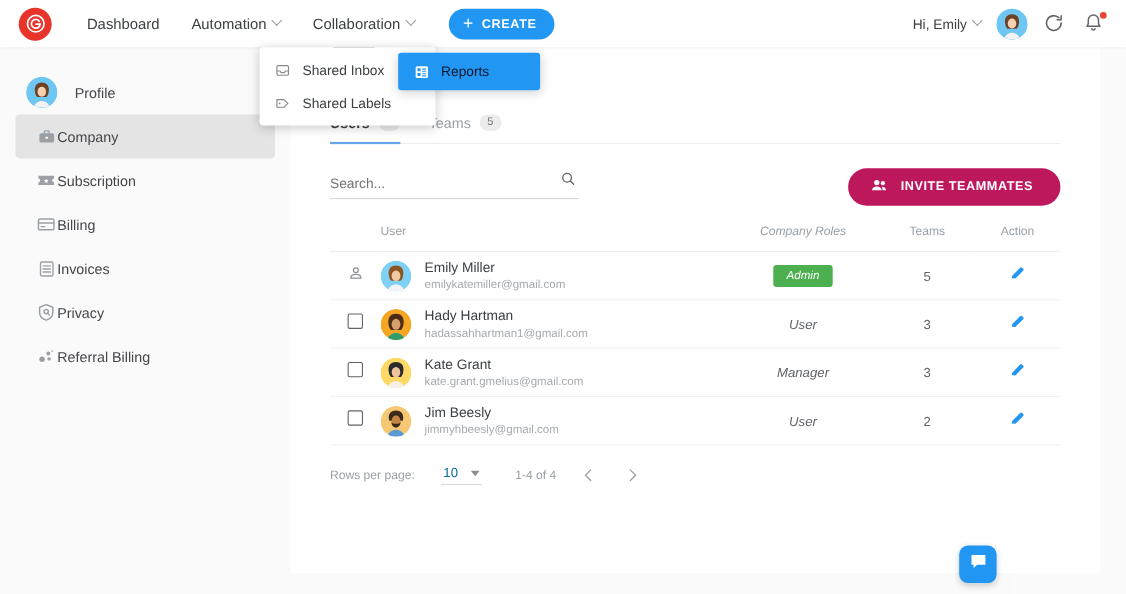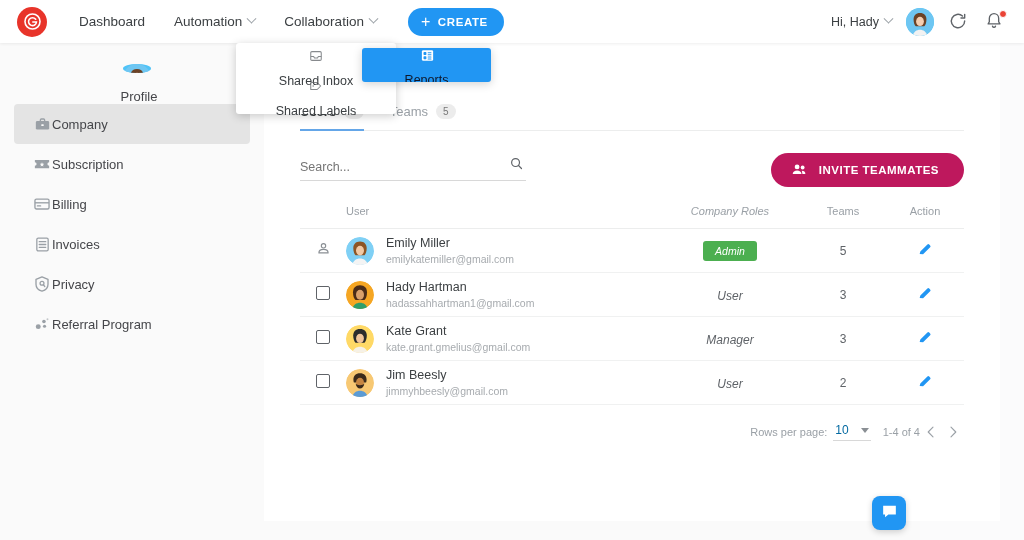--- a/index.html
+++ b/index.html
@@ -69,39 +69,39 @@
   }
   .menu-blue {
     position: absolute; left: 126px; top: 5px; width: 129px;
     background: #2196f3; border-radius: 3px;
     box-shadow: 0 2px 10px rgba(0,0,0,0.18);
     overflow: hidden;
   }
   .menu-item {
     display: flex; align-items: center; gap: 11px;
     height: 30px; padding: 0 14px; font-size: 12.5px;
-    color: #3c4043; cursor: pointer; white-space: nowrap; flex-direction: column;
+    color: #3c4043; cursor: pointer; white-space: nowrap;
   }
   .menu-blue .menu-item { color: #0f172a; height: 34px; }
   .menu-blue .menu-item.active { background: #42a5f5; }
   .mi-icon { width: 14px; height: 14px; flex: 0 0 auto; opacity: .75; }
   .menu-blue .mi-icon { opacity: 1; }
 
   
   .sidebar { position: absolute; left: 0; top: 43px; width: 264px; height: 497px; background: #fafafa; }
   .side-item {
     display: flex; align-items: center; height: 40px;
     margin: 0 14px; padding-left: 18px; border-radius: 4px;
     cursor: pointer; 
   }
   .side-item.active { background: #e4e4e4; }
   .side-item .s-label { font-size: 13px; color: #45464a; }
   .side-ico { width: 20px; height: 20px; display:flex; align-items:center; justify-content:center; flex: 0 0 auto; }
   .side-avatar { width: 28px; height: 28px; border-radius: 50%; overflow:hidden; background:#4fc3f7; margin-left:-4px; }
-  .side-item.first { gap: 16px; padding-left: 14px; flex-direction: column; }
+  .side-item.first { gap: 16px; padding-left: 14px; }
   .sp0 { height: 21px; }
 
   
   .card {
     position: absolute; left: 264px; top: 43px; width: 736px; height: 478px;
     background: #ffffff;
   }
   .profile-head { position: relative; height: 56px; }
   .big-avatar {
     position: absolute; left: 32px; top: -8px; width: 52px; height: 52px;
@@ -181,21 +181,21 @@
   .badge-admin {
     display: inline-block; background: #4caf50; color: #fff;
     font-size: 10.5px; padding: 4px 12px; border-radius: 3px;
   }
   .role-txt { font-size: 12px; color: #5f6368; }
   .pencil { cursor: pointer; }
 
   
   .pager {
     margin: 16px 36px 0 36px; display: flex; align-items: center;
-    justify-content: flex-end; font-size: 11px; color: #9aa0a6;
+    gap: 18px; font-size: 11px; color: #9aa0a6;
   }
   .rpp-select {
     display: flex; align-items: center; gap: 12px; font-size: 12px;
     color: #0369a1; border-bottom: 1px solid #d8d8d8; padding: 0 2px 3px 2px;
     cursor: pointer; margin-left: 6px;
   }
   .tri-down {
     width: 0; height: 0; border-left: 4.5px solid transparent;
     border-right: 4.5px solid transparent; border-top: 5.5px solid #8a8f94;
   }
@@ -238,21 +238,21 @@
       </div>
     </div>
 
     <button class="create-btn">
       <span class="create-plus">+</span>
       <span>CREATE</span>
     </button>
 
     <div class="topbar-right">
       <div class="hi-user">
-        <span>Hi, Hady</span>
+        <span>Hi, Emily</span>
         <i class="caret"></i>
       </div>
 
       <div class="avatar-sm">
         <svg width="28" height="28" viewBox="0 0 28 28" aria-hidden="true">
           <circle cx="14" cy="14" r="14" fill="#6ec6f2"></circle>
           <path d="M14 5c4.2 0 6.4 2.6 6.4 6.4 0 3.3-.9 5.6-2.2 6.8H9.8C8.5 17 7.6 14.7 7.6 11.4 7.6 7.6 9.8 5 14 5z" fill="#6b4226"></path>
           <ellipse cx="14" cy="13.4" rx="3.9" ry="4.6" fill="#f6ceb0"></ellipse>
           <path d="M6.6 28c1-4.2 4-6.2 7.4-6.2S20.4 23.8 21.4 28z" fill="#f2f2f2"></path>
         </svg>
@@ -386,21 +386,21 @@
 
     <div class="side-item">
       <span class="side-ico">
         <svg width="18" height="18" viewBox="0 0 24 24" aria-hidden="true">
           <circle cx="7" cy="15.5" r="3.3" fill="#9aa0a6"></circle>
           <circle cx="15.4" cy="15" r="2.1" fill="#9aa0a6"></circle>
           <circle cx="14.6" cy="8.6" r="2.4" fill="#9aa0a6"></circle>
           <circle cx="19.3" cy="5.6" r="1.3" fill="#c3c6c9"></circle>
         </svg>
       </span>
-      <span class="s-label">Referral Program</span>
+      <span class="s-label">Referral Billing</span>
     </div>
   </div>
 
   <div class="card">
 
     <div class="profile-head">
       <div class="big-avatar">
         <svg width="52" height="52" viewBox="0 0 52 52" aria-hidden="true">
           <circle cx="26" cy="26" r="26" fill="#2b2b33"></circle>
           <path d="M26 10c7 0 11 4.5 11 11.5S33 36 26 36s-11-4-11-14.5S19 10 26 10z" fill="#1f1f26"></path>

